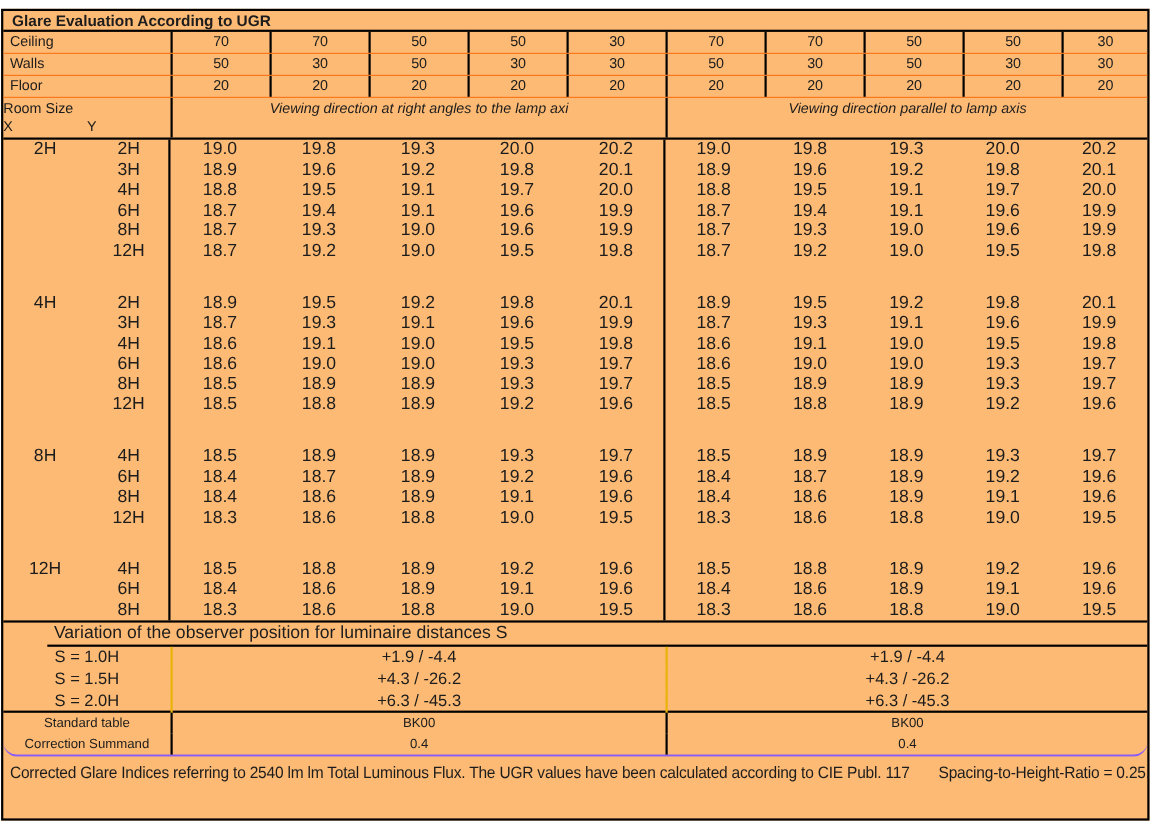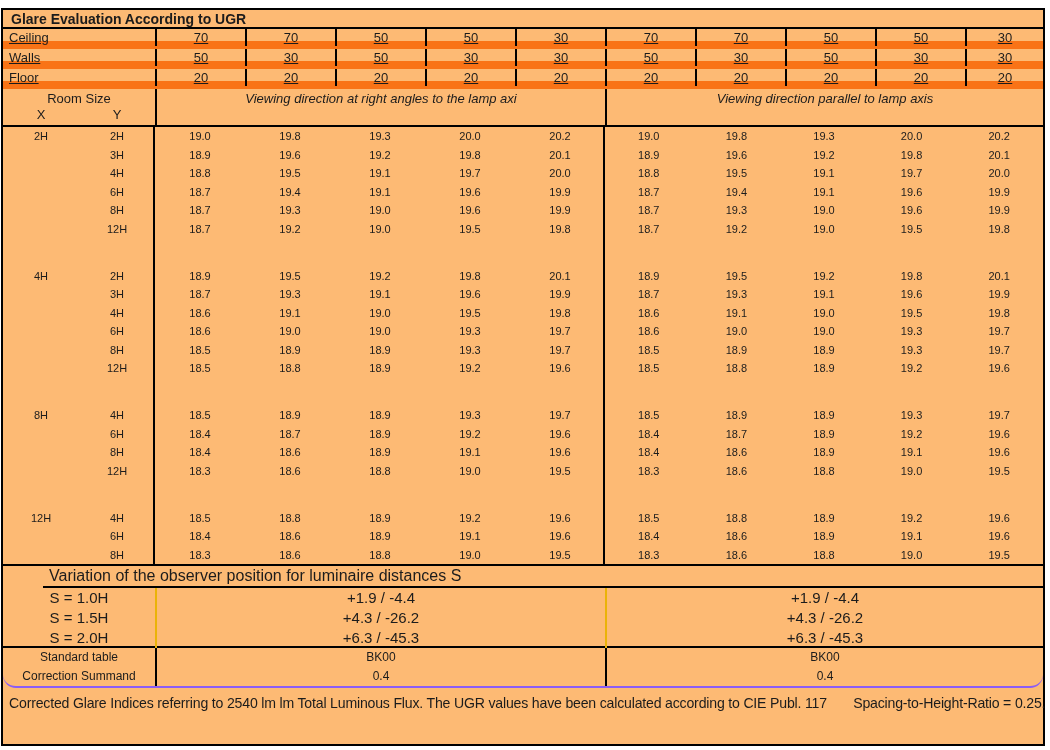--- a/index.html
+++ b/index.html
@@ -23,51 +23,50 @@
     font-size: 14px; font-weight: bold;
     padding: 1px 0 0 8px;
     border-bottom: 2px solid #000;
   }
 
   
   .surface-row {
     display: grid;
     grid-template-columns: 152px repeat(9, 90px) 1fr;
     height: 20px;
-    border-bottom: 8px solid #f97316;
+    border-bottom: 1px solid #f97316;
     font-size: 13px;
-    text-decoration: underline;
   }
   .surface-row .lab { padding-left: 6px; line-height: 17px; }
   .surface-row .val {
     border-left: 2px solid #000;
     text-align: center; line-height: 17px;
   }
 
   
   .header-row {
     display: grid;
     grid-template-columns: 152px 450px 1fr;
     height: 38px;
     border-bottom: 2px solid #000;
     font-size: 13px;
   }
   .hdr-dir { border-left: 2px solid #000; text-align: center; padding-top: 2px; font-style: italic; }
-  .hdr-label { text-align: center; padding-top: 2px; }
+  .hdr-label { text-align: left; padding-top: 2px; }
   .xy-line { display: grid; grid-template-columns: 76px 76px; margin-top: 1px; }
 
   
   .data-area { position: relative; height: 439px; border-bottom: 2px solid #000; }
   .vline { position: absolute; top: 0; bottom: 0; width: 2px; background: #000; }
   .v1 { left: 150px; } .v2 { left: 600px; }
   .data-row {
     display: grid;
     grid-template-columns: 76px 76px repeat(5, 90px) repeat(5, 87.6px);
     height: 18.5px;
-    font-size: 11px;
+    font-size: 16px;
     align-items: center;
     text-align: center;
   }
   .spacer-row { height: 28.5px; }
 
   
   .variation-row {
     height: 22px; line-height: 19px;
     padding-left: 6px; font-size: 16px;
     border-bottom: 2px solid #000;

